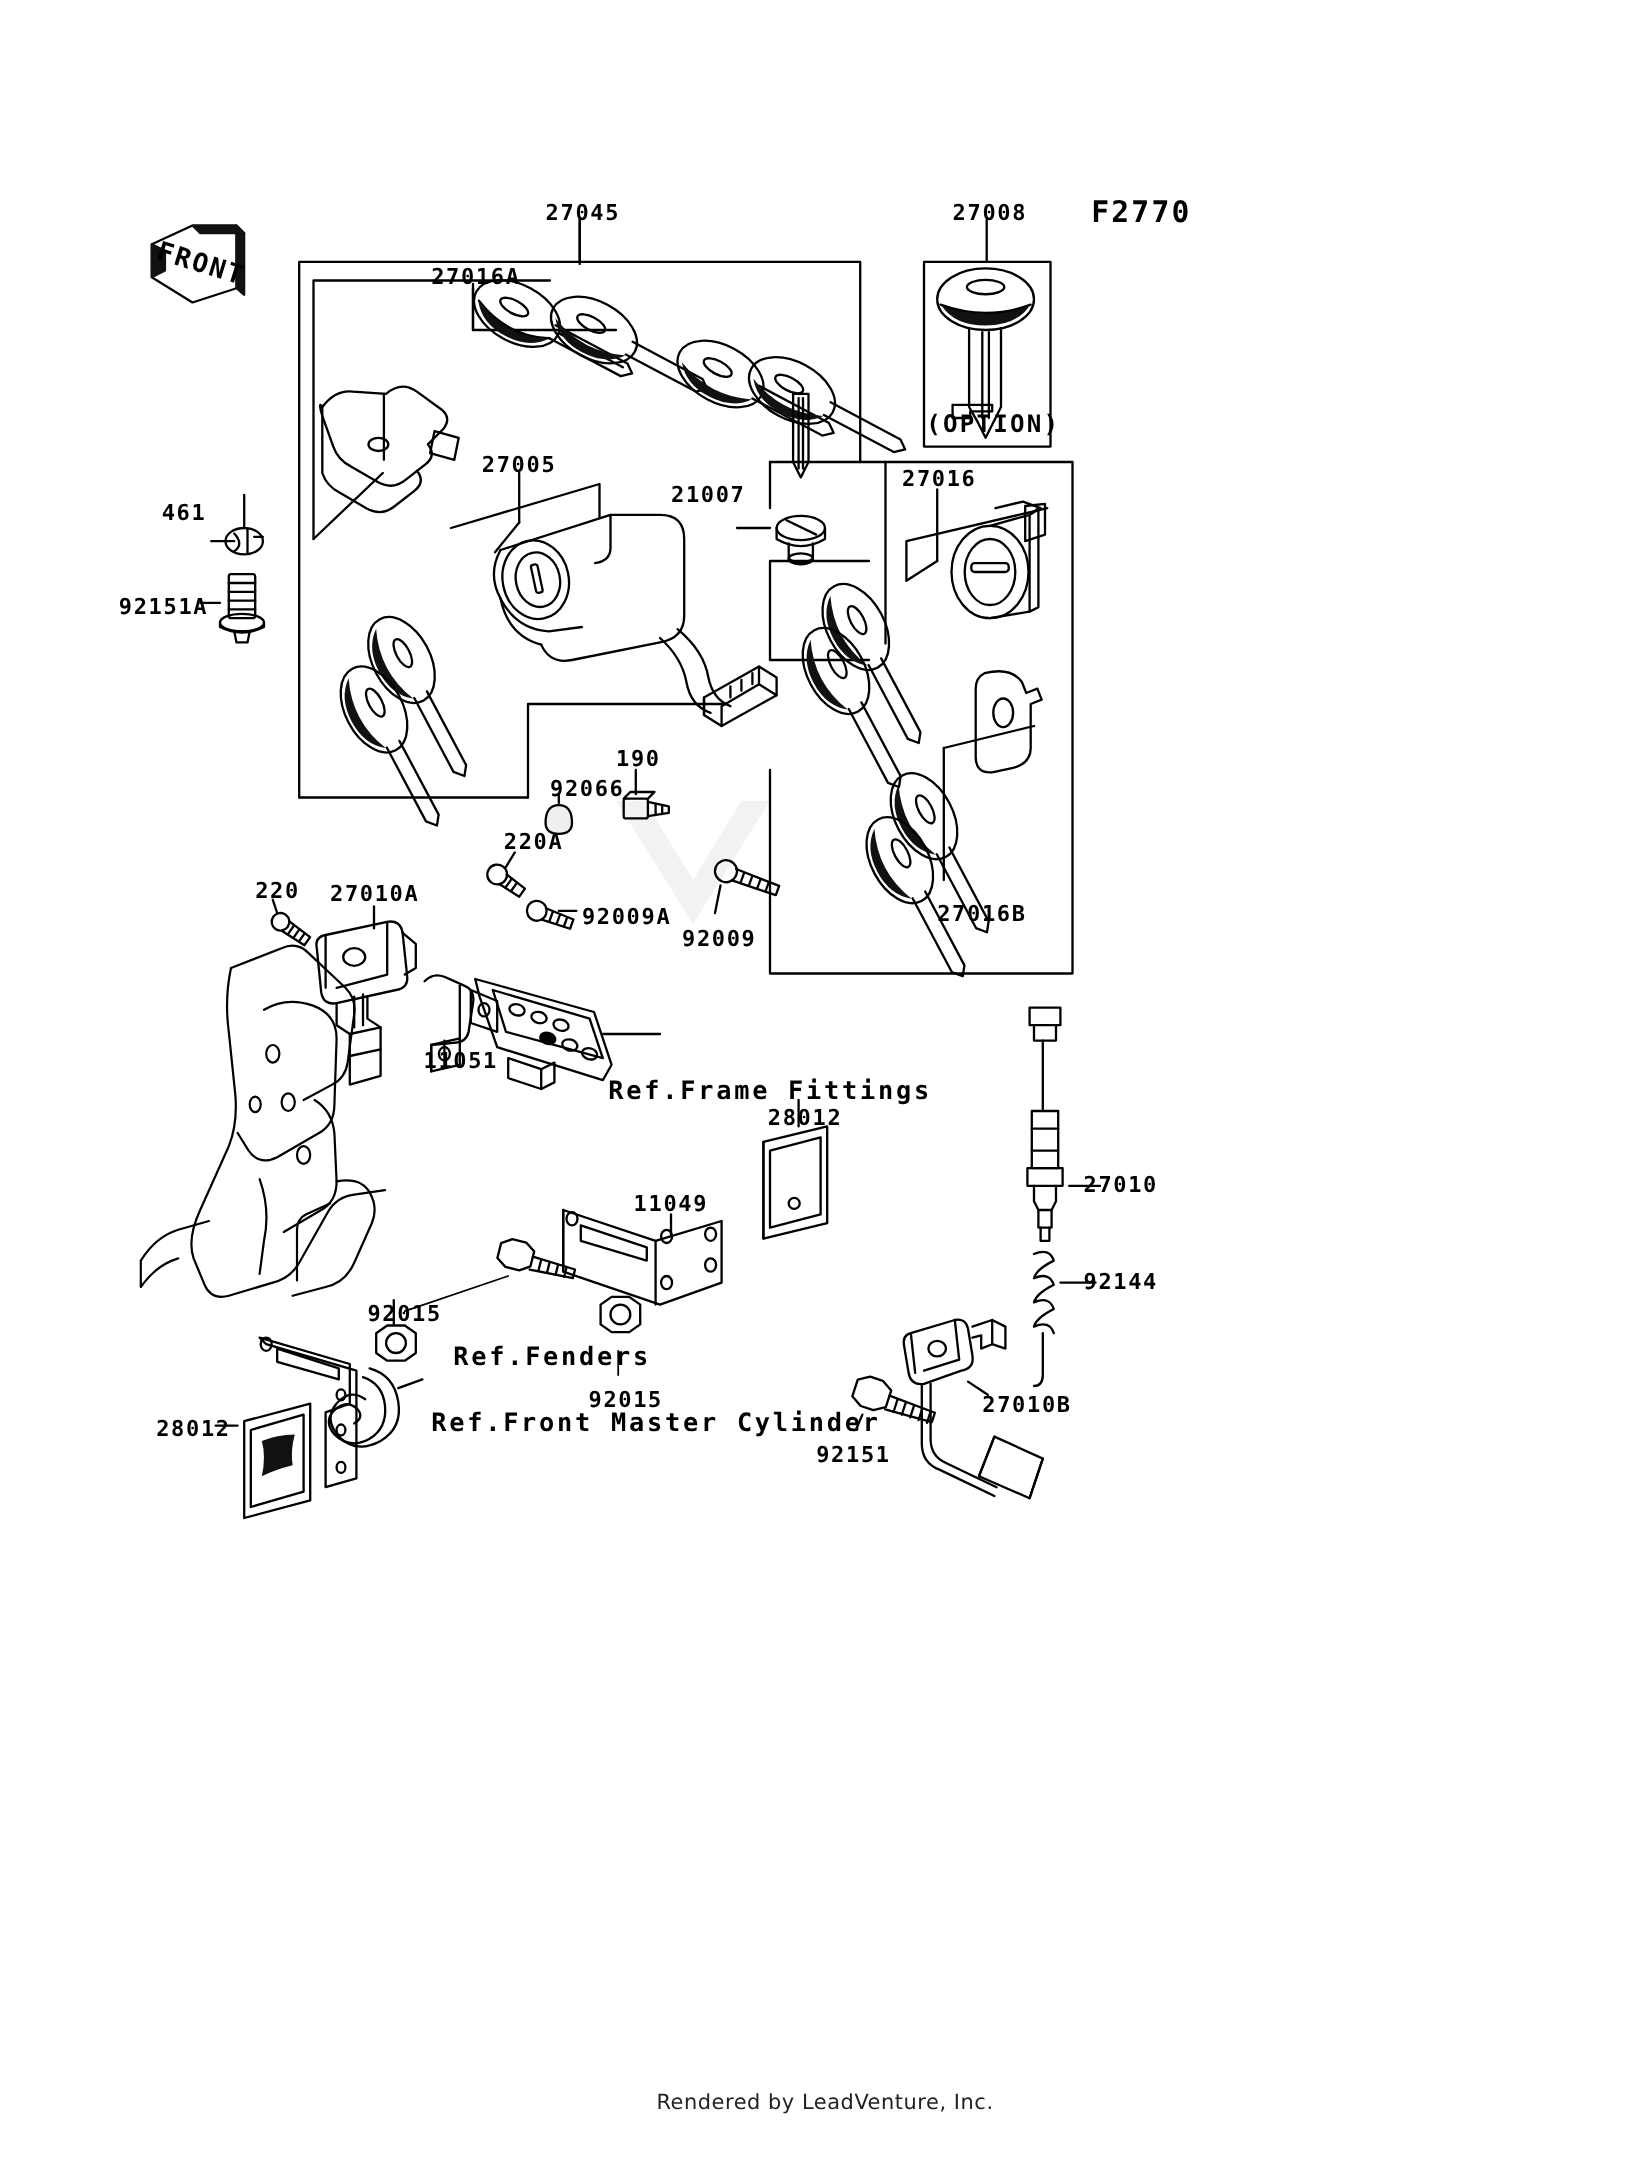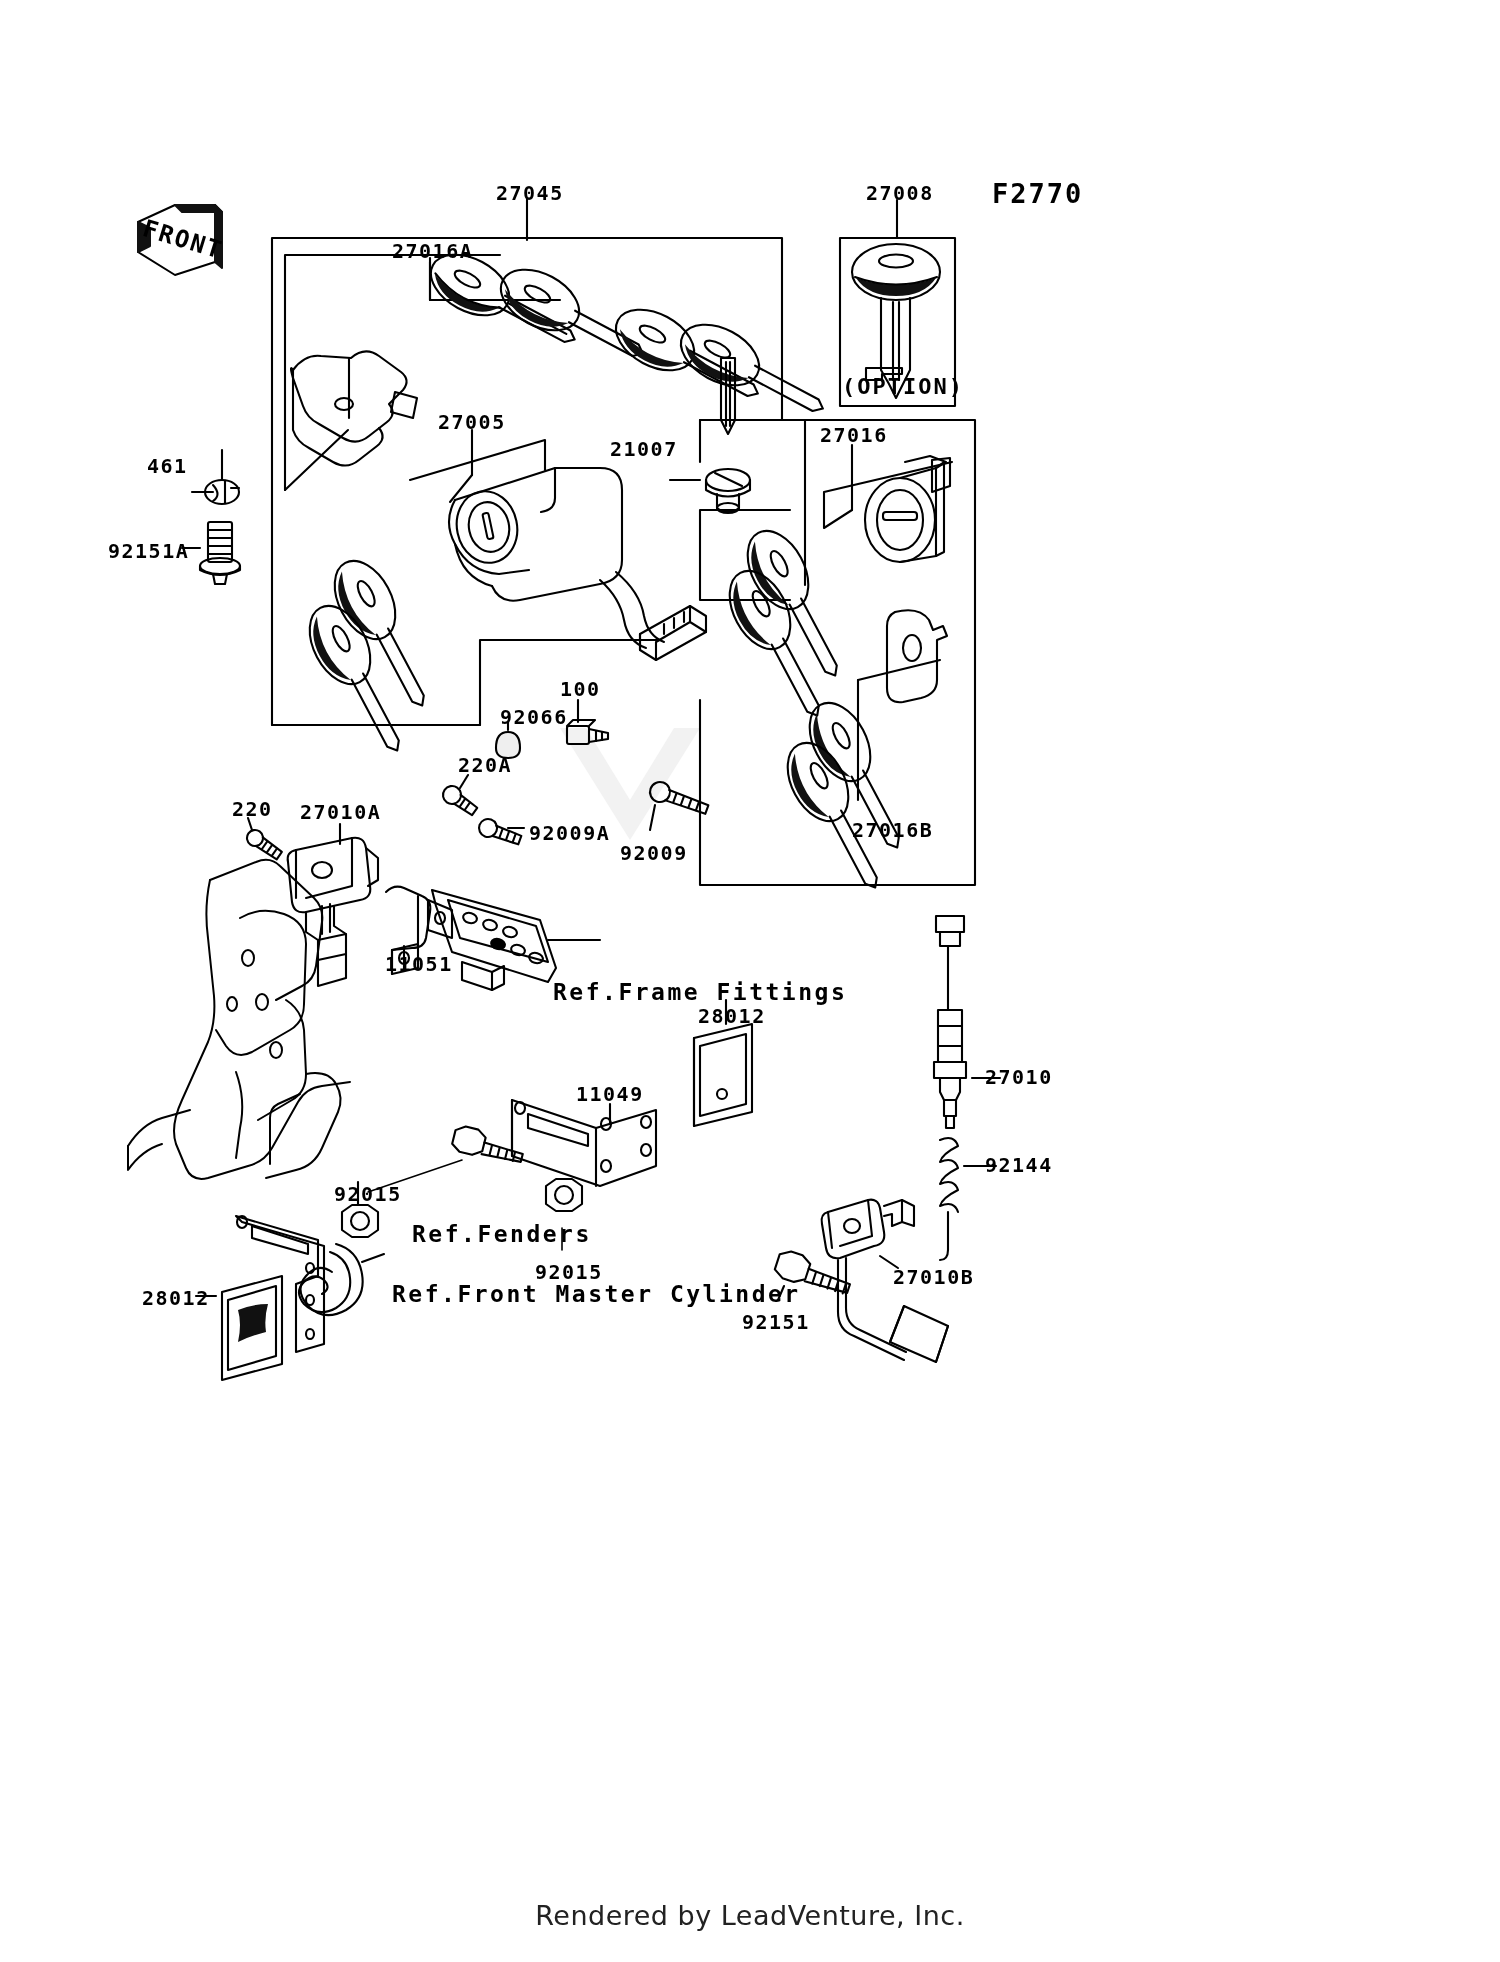--- a/index.html
+++ b/index.html
@@ -37,21 +37,21 @@
     font-family:"DejaVu Sans Mono","Liberation Mono",monospace;
     font-weight:bold;
     font-size:27px;
     letter-spacing:2px;
   }
   .credit{
     position:absolute;
     left:0;right:0;
     text-align:center;
     font-family:"DejaVu Sans","Liberation Sans",sans-serif;
-    font-size:27px;
+    font-size:19px;
     color:#222;
     letter-spacing:.5px;
   }
   .wm{
     position:absolute;
     font-family:"DejaVu Sans","Liberation Sans",sans-serif;
     color:#f0f0f0;
     font-weight:bold;
     letter-spacing:14px;
     font-size:44px;
@@ -475,21 +475,21 @@
   <div class="code" style="left:992px;top:178px;">F2770</div>
 
   <div class="lbl" style="left:496px;top:181px;">27045</div>
   <div class="lbl" style="left:866px;top:181px;">27008</div>
   <div class="lbl" style="left:392px;top:239px;">27016A</div>
   <div class="lbl" style="left:438px;top:410px;">27005</div>
   <div class="lbl" style="left:610px;top:437px;text-align:center;">21007</div>
   <div class="lbl" style="left:820px;top:423px;">27016</div>
   <div class="lbl" style="left:147px;top:454px;">461</div>
   <div class="lbl" style="left:108px;top:539px;">92151A</div>
-  <div class="lbl" style="left:560px;top:677px;">100</div>
+  <div class="lbl" style="left:560px;top:677px;">190</div>
   <div class="lbl" style="left:500px;top:705px;">92066</div>
   <div class="lbl" style="left:458px;top:753px;">220A</div>
   <div class="lbl" style="left:232px;top:797px;">220</div>
   <div class="lbl" style="left:300px;top:800px;">27010A</div>
   <div class="lbl" style="left:529px;top:821px;">92009A</div>
   <div class="lbl" style="left:620px;top:841px;">92009</div>
   <div class="lbl" style="left:852px;top:818px;">27016B</div>
   <div class="lbl" style="left:385px;top:952px;">11051</div>
   <div class="lbl" style="left:698px;top:1004px;">28012</div>
   <div class="lbl" style="left:985px;top:1065px;">27010</div>

